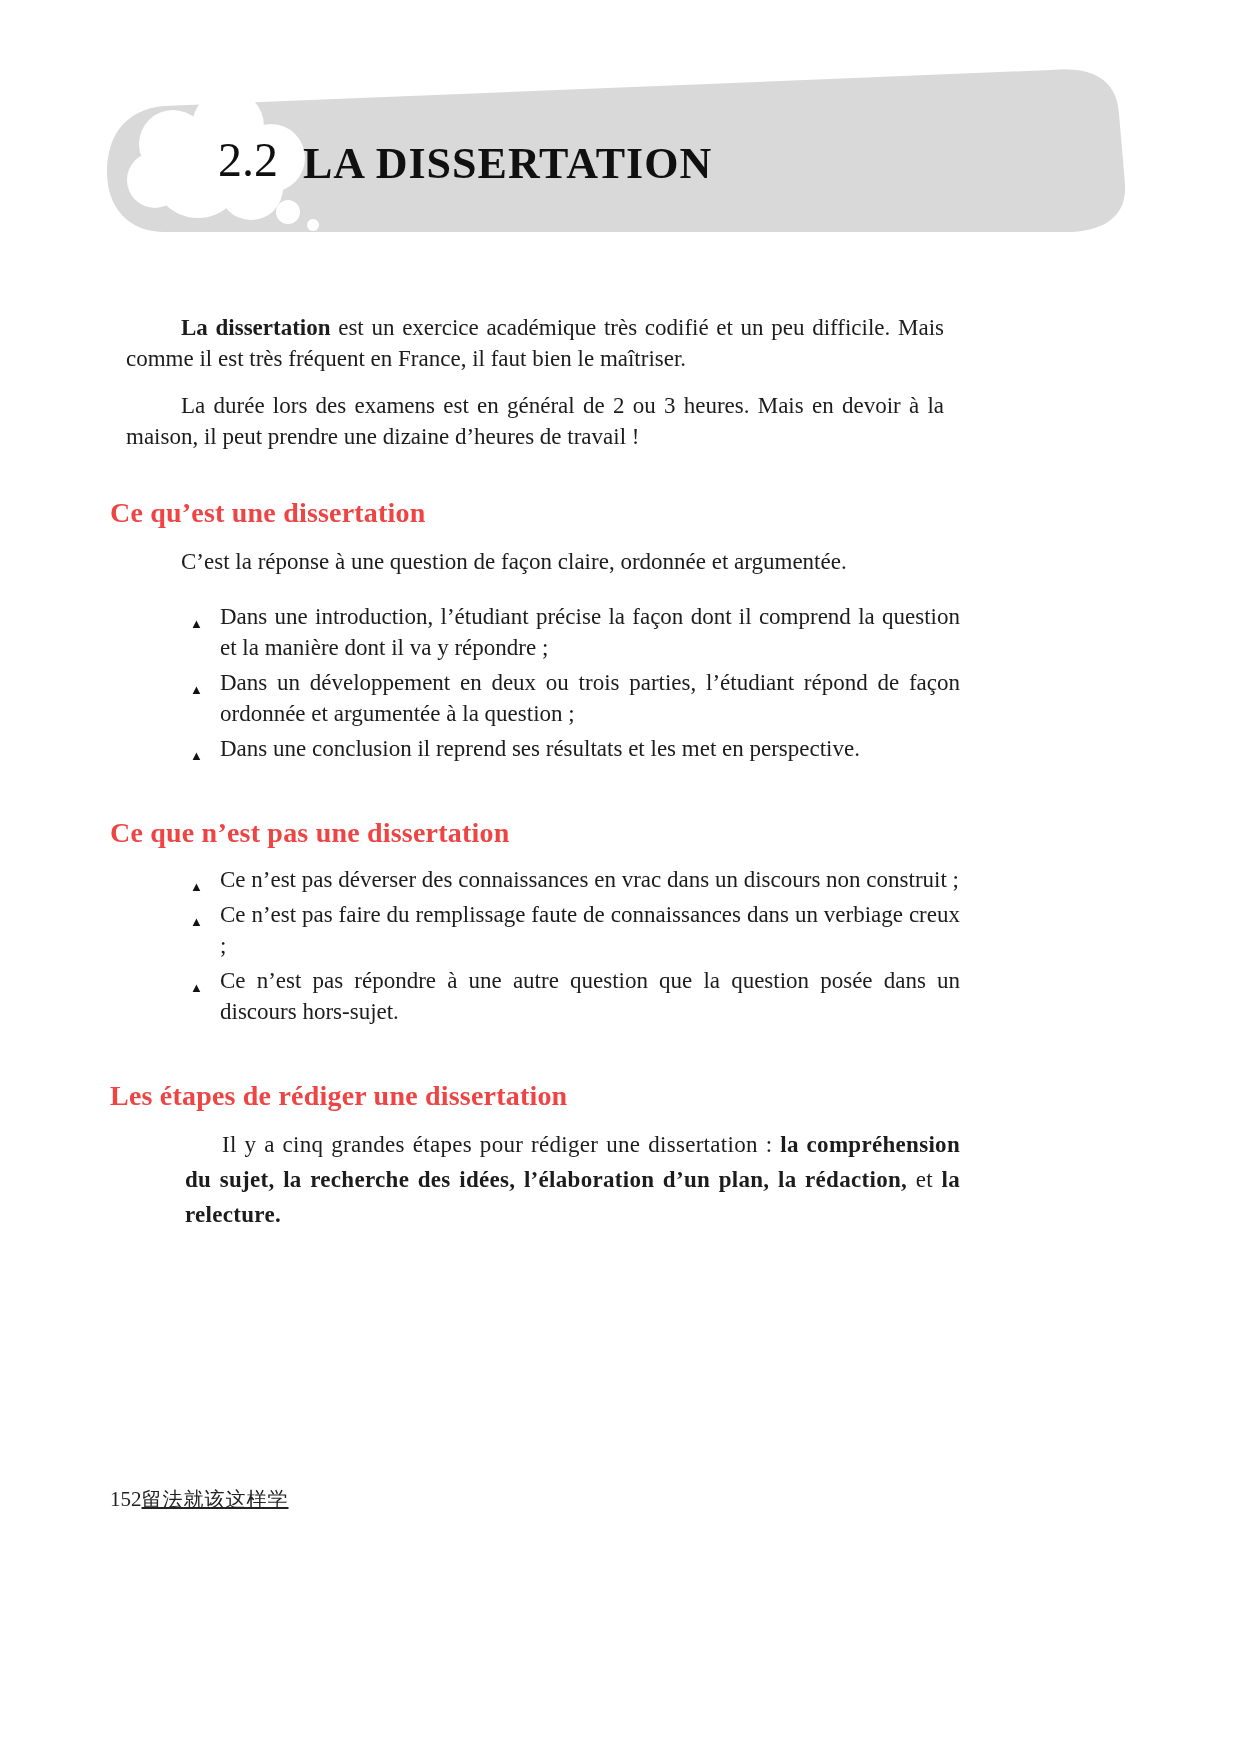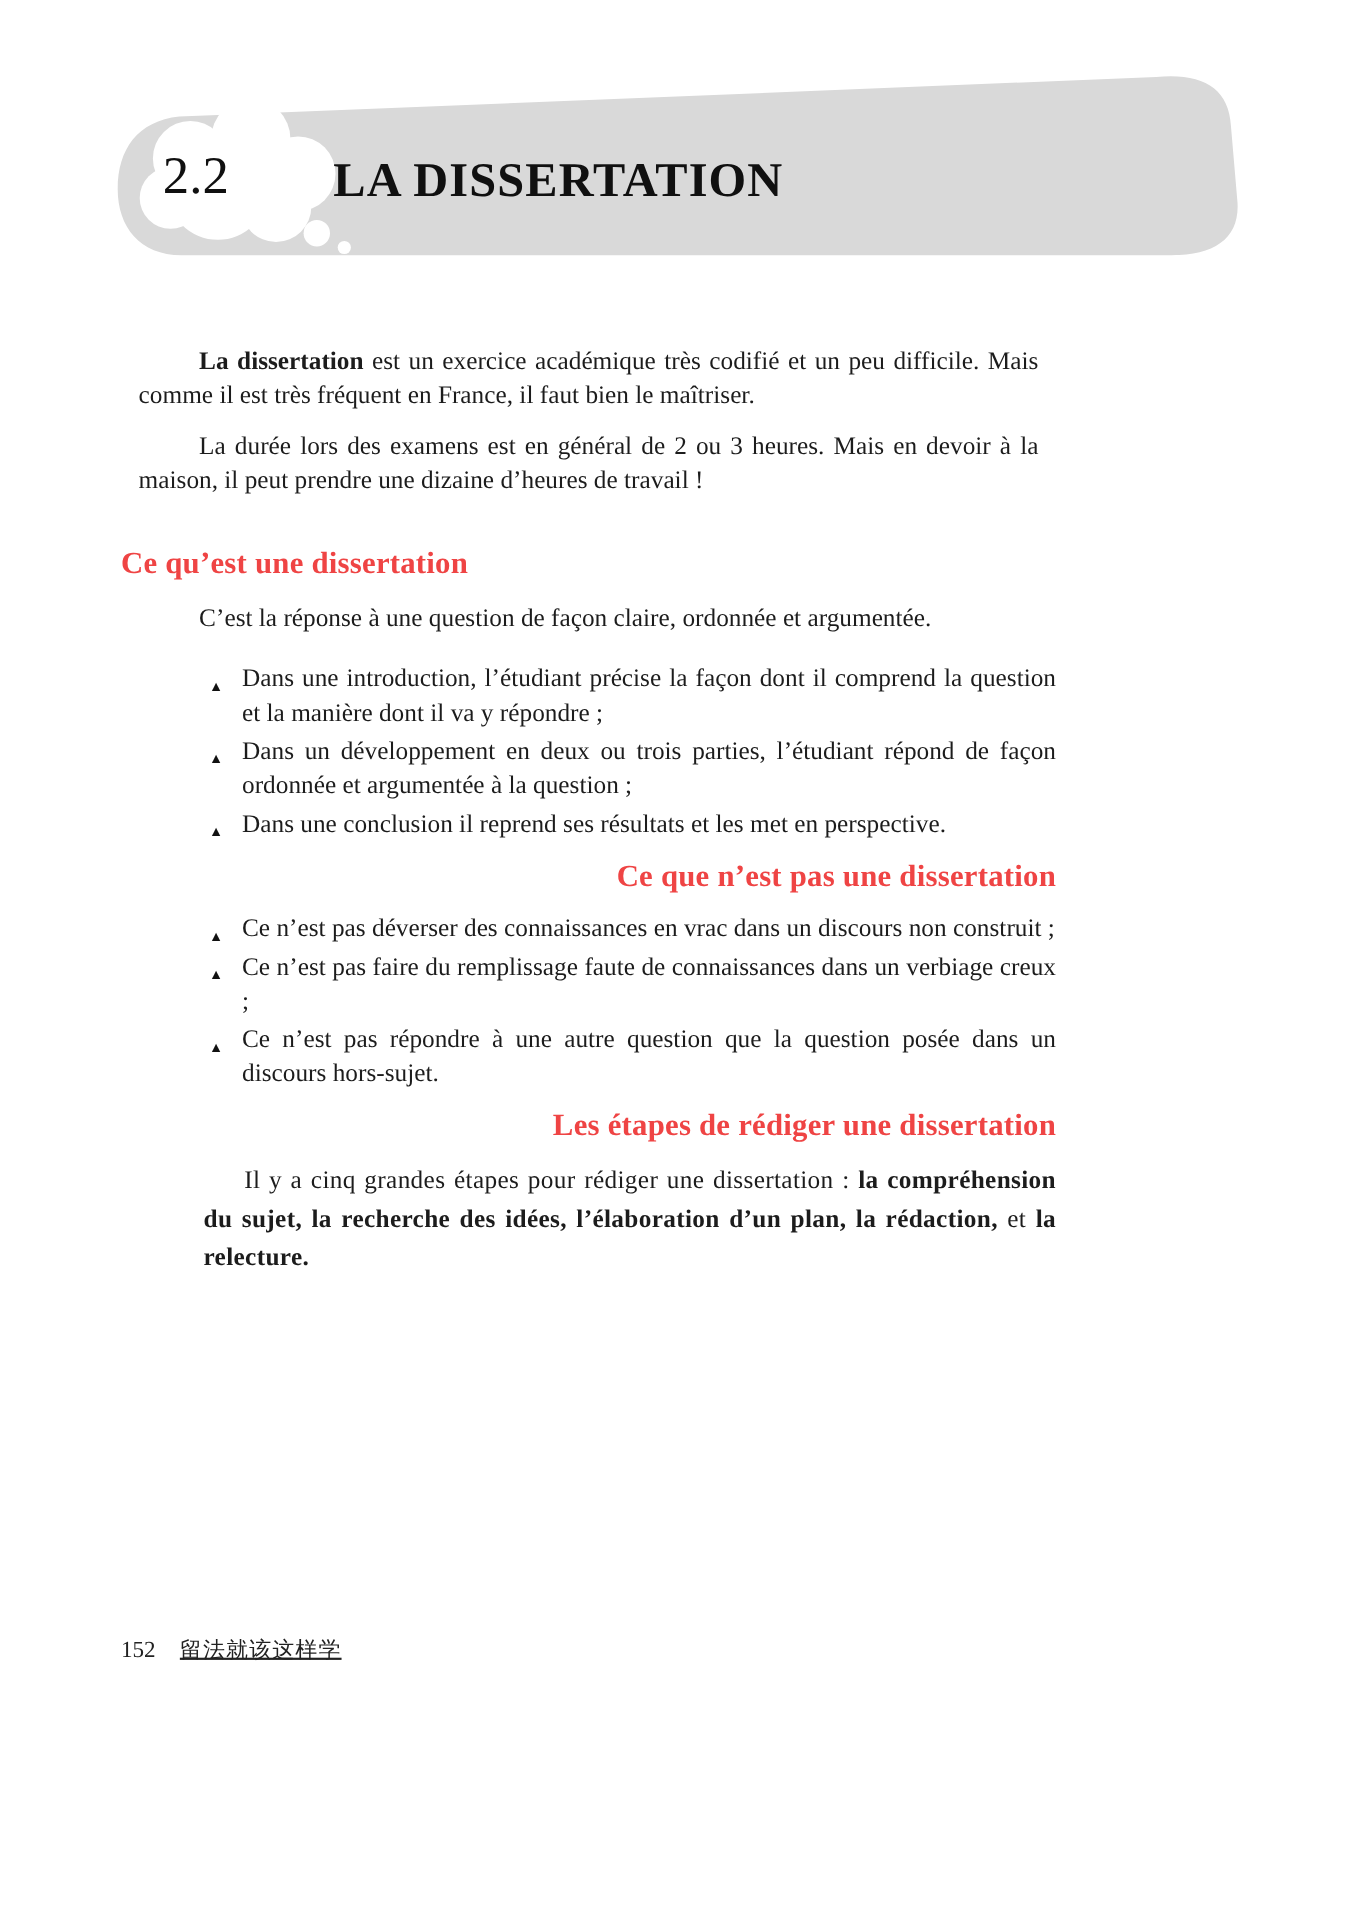--- a/index.html
+++ b/index.html
@@ -12,50 +12,50 @@
     font-family: "Liberation Serif", serif;
     color: #1c1c1c;
     overflow: hidden;
   }
   
   .banner { position: absolute; left: 103px; top: 62px; width: 1032px; height: 174px; }
   .banner-svg { position: absolute; left: 0; top: 0; width: 100%; height: 100%; }
   .cloud circle { fill: #ffffff; }
   .sec-num {
     position: absolute; left: 45px; top: 70px; width: 130px;
-    text-align: left; font-size: 48px; color: #101010; z-index: 2;
+    text-align: right; font-size: 48px; color: #101010; z-index: 2;
   }
   .sec-title {
     position: absolute; left: 200px; top: 76px;
     font-size: 44px; font-weight: bold; letter-spacing: 1px; color: #101010; z-index: 2;
     white-space: nowrap;
   }
   
   .content { position: absolute; left: 110px; top: 296px; width: 850px; }
   p { margin: 16px; }
   .body { font-size: 23px; line-height: 31px; text-align: justify; }
   .indent { text-indent: 55px; }
   h2 {
     margin: 44px 0 14px 0; font-size: 28px; line-height: 34px;
     font-weight: bold; color: #ef4444; letter-spacing: 0.2px;
   }
-  h2.h-not, h2.h-steps { margin-top: 16px; text-align: right; }
+  h2.h-not, h2.h-steps { margin-top: 52px; }
   .bullets { list-style: none; margin: 24px 0 0 0; padding: 0 0 0 80px; }
   .bullets.tight { margin-top: 8px; }
   .bullets li {
     position: relative; padding-left: 30px; margin-bottom: 4px;
     font-size: 23px; line-height: 31px; text-align: justify;
   }
   .tri { position: absolute; left: 0; top: 7px; font-size: 13px; color: #111111; }
   .steps {
     margin: 8px 0 0 75px; font-size: 23px; line-height: 35px;
     text-align: justify; text-indent: 37px; letter-spacing: 0.3px;
   }
   
-  .footer { position: absolute; left: 110px; top: 1486px; display: flex; align-items: baseline; gap: 22px; }
+  .footer { position: absolute; left: 110px; top: 1486px; display: flex; align-items: baseline; }
   .pnum { font-size: 21px; color: #222222; }
   .btitle { font-family: "Liberation Sans", sans-serif; font-size: 20px; color: #222222; letter-spacing: 1px; text-decoration: underline; }
 </style>
 </head>
 <body>
 
 <div class="page">
 
   <div class="banner">
     <svg class="banner-svg" viewBox="0 0 1032 174" aria-hidden="true">

